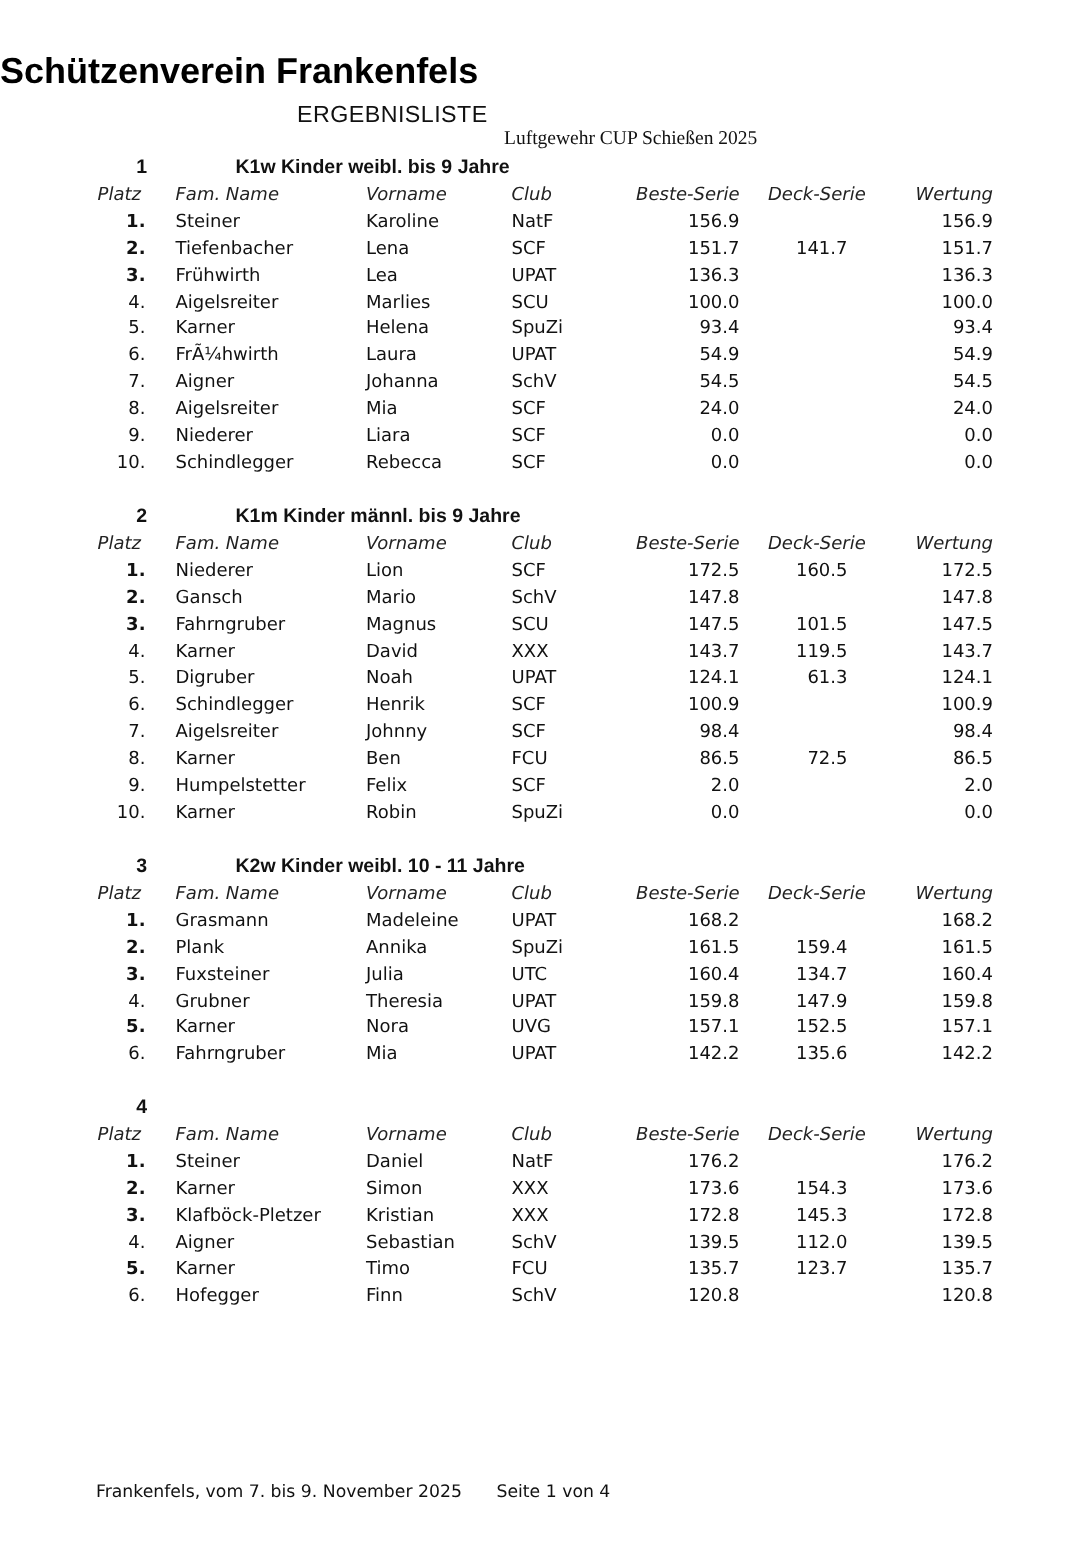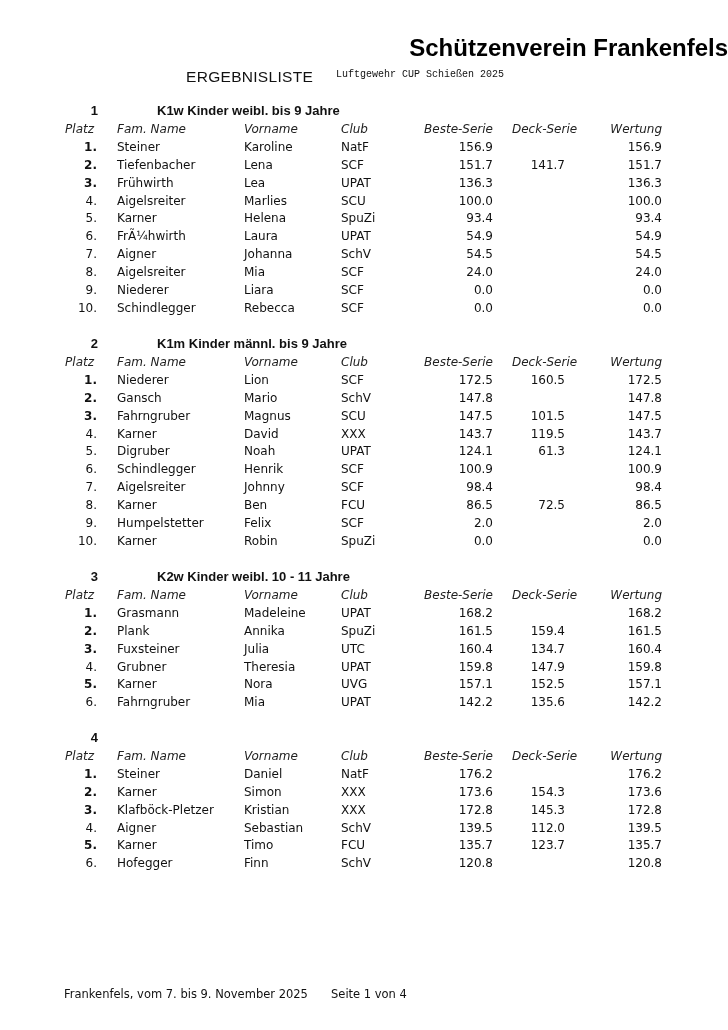--- a/index.html
+++ b/index.html
@@ -1,22 +1,22 @@
 <!DOCTYPE html>
 <html><head>
 <meta charset="utf-8">
 <style>
   html, body { margin: 0; padding: 0; background: #ffffff; }
   body { width: 728px; height: 1030px; position: relative; overflow: hidden;
          font-family: "Liberation Sans", sans-serif; color: #111; }
-  .title { position: absolute; top: 34px; left: 0; width: 728px; text-align: right;
+  .title { position: absolute; top: 34px; left: 0; width: 728px; text-align: left;
            font-family: "Liberation Sans", sans-serif; font-weight: bold; font-size: 24px; color: #000; }
   .subtitle { position: absolute; top: 68px; left: 0; width: 728px; height: 20px; }
-  .subtitle .list { position: absolute; left: 186px; top: 0; font-size: 15.5px; letter-spacing: 0.3px; color:#111; }
-  .subtitle .event { position: absolute; left: 336px; top: 1px; font-family: Liberation Mono, monospace; font-size: 10px; color:#111; }
+  .subtitle .list { position: absolute; left: 198px; top: 0; font-size: 15.5px; letter-spacing: 0.3px; color:#111; }
+  .subtitle .event { position: absolute; left: 336px; top: 16px; font-family: Liberation Serif, serif; font-size: 13px; color:#111; }
 
   .section { position: absolute; left: 0; width: 728px; }
   .sec-head { position: relative; height: 18px; font-weight: bold; font-size: 13px; }
   .sec-head .num { position: absolute; left: 82px; width: 16px; text-align: right; top: 0; }
   .sec-head .code { position: absolute; left: 117px; top: 0; padding-left: 40px; }
 
   .row { position: relative; height: 17.9px; font-size: 12px; line-height: 17.9px; font-family: "DejaVu Sans", sans-serif; }
   .row span { position: absolute; top: 0; white-space: nowrap; }
   .row.cols span { font-style: italic; color: #222; }
   .c-platz { right: 631px; text-align: left; }

